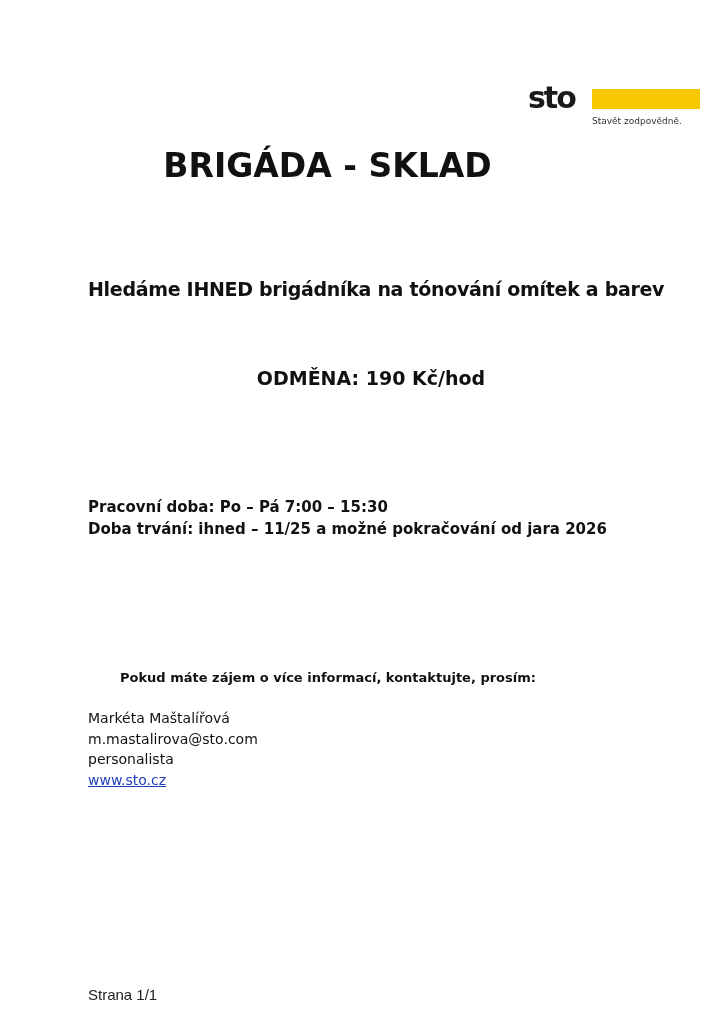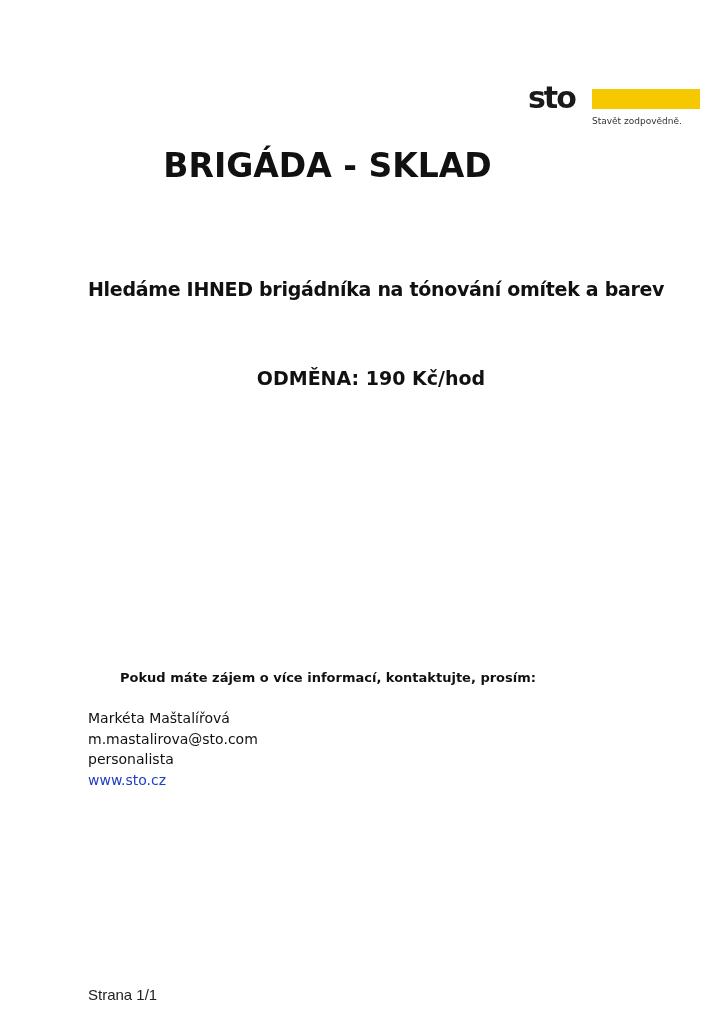--- a/index.html
+++ b/index.html
@@ -10,39 +10,41 @@
   .logo-tag { position:absolute; left:64px; top:30px; font-size:9px; color:#333; white-space:nowrap; }
   .title { position:absolute; left:0; width:655px; top:146px; text-align:center; font-weight:bold; font-size:33px; letter-spacing:0px; }
   .subtitle { position:absolute; left:88px; top:278px; font-weight:bold; font-size:19px; white-space:nowrap; letter-spacing:-0.3px; }
   .pay { position:absolute; left:0; width:742px; top:367px; text-align:center; font-weight:bold; font-size:19px; }
   .hours { position:absolute; left:88px; top:496px; font-weight:bold; font-size:15px; line-height:22px; }
   .hours div { white-space:nowrap; }
   .contact-head { position:absolute; left:88px; top:670px; font-weight:bold; font-size:13px; white-space:nowrap;margin-left:32px; }
   .contact { position:absolute; left:88px; top:708px; font-size:14px; line-height:20.5px; }
   .contact div { white-space:nowrap; }
   .phone { font-family:"Liberation Serif", serif; font-size:15px; }
-  .link { color:#1f3fbf; cursor:pointer; }
+  .link { color:#1f3fbf; text-decoration:underline; cursor:pointer; }
   .footer { position:absolute; left:88px; top:986px; font-family:"Liberation Sans", sans-serif; font-size:15px; color:#222; }
 </style>
 </head>
 <body>
 
 <div class="logo">
   <div class="logo-word">sto</div>
   <div class="logo-bar"></div>
   <div class="logo-tag">Stavět zodpovědně.</div>
 </div>
 
 <div class="title">BRIGÁDA - SKLAD</div>
 
 <div class="subtitle">Hledáme IHNED brigádníka na tónování omítek a barev</div>
 
 <div class="pay">ODMĚNA: 190 Kč/hod</div>
 
 <div class="hours">
+  <div>Pracovní doba: Po – Pá 7:00 – 15:30</div>
+  <div>Doba trvání: ihned – 11/25 a možné pokračování od jara 2026</div>
 </div>
 
 <div class="contact-head">Pokud máte zájem o více informací, kontaktujte, prosím:</div>
 
 <div class="contact">
   <div>Markéta Maštalířová</div>
   <div>m.mastalirova@sto.com</div>
   <div>personalista</div>
   <div><span class="link">www.sto.cz</span></div>
 </div>

